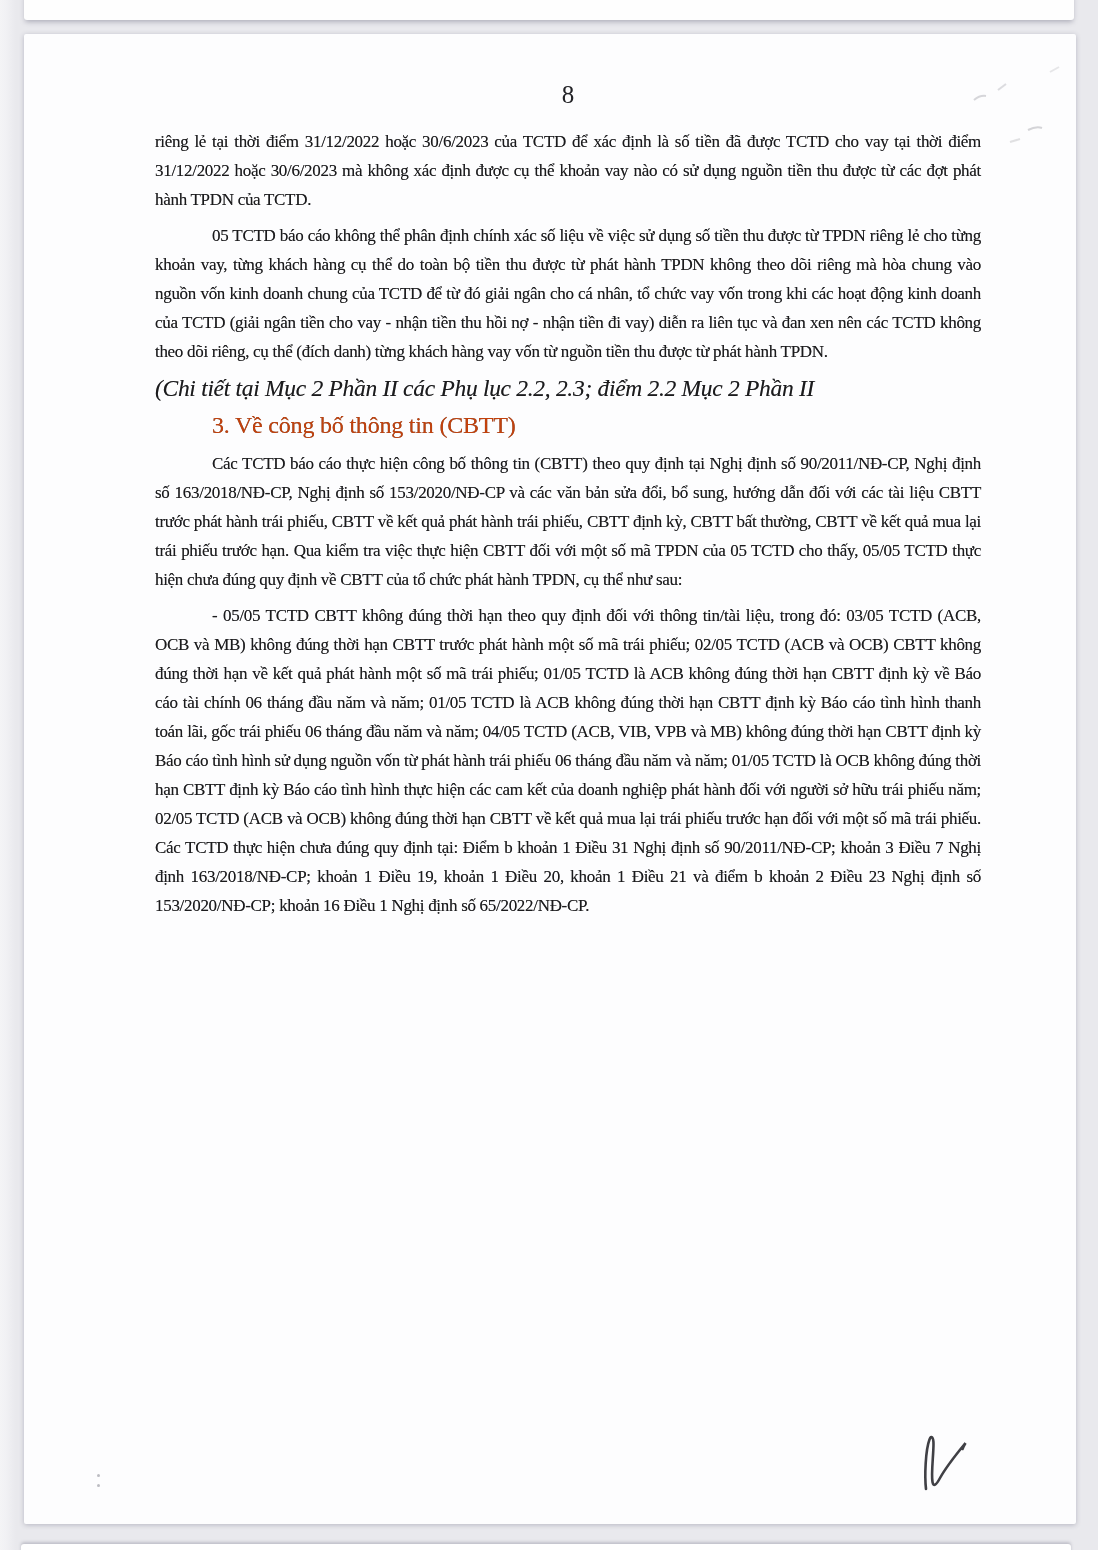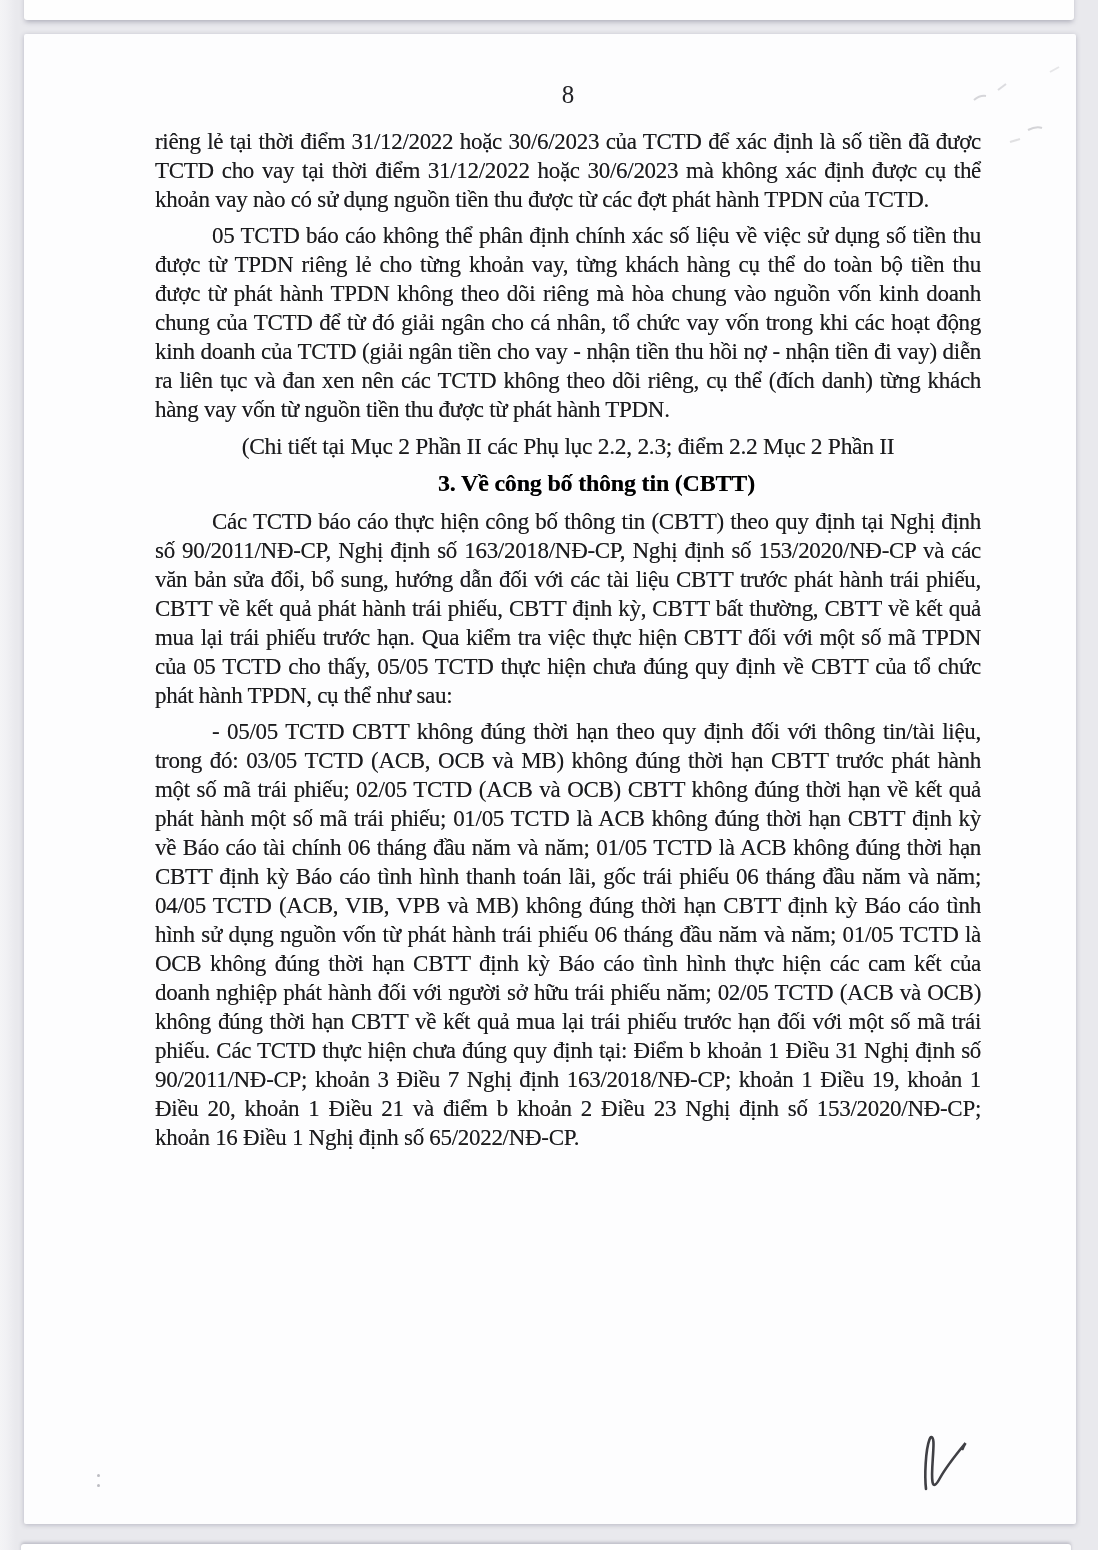--- a/index.html
+++ b/index.html
@@ -33,39 +33,38 @@
     box-sizing:border-box;
     padding:0 95px 0 131px;
     color:#1b1b1d;
   }
   .page-number{
     margin:46px 0 0 0;height:30px;
     text-align:center;font-size:25px;line-height:30px;color:#232327;
   }
   .para{
     margin:0 0 7px 0;
-    font-size:23px;line-height:29px;letter-spacing:-0.3px;
+    font-size:17px;line-height:29px;letter-spacing:-0.3px;
     text-align:justify;text-justify:inter-word;
     color:#1b1b1d;
     text-shadow:0 0 0.55px rgba(27,27,29,.55);
   }
   .para.first{margin-top:17px;}
   .para.indent{text-indent:57px;}
   .note{
     margin:5px 0 6px 0;
-    font-size:23.5px;line-height:30px;letter-spacing:-0.3px;
-    text-align:center;color:#1b1b1d;
+    font-style:italic;font-size:23.5px;line-height:30px;letter-spacing:-0.3px;
+    text-align:left;color:#1b1b1d;
     text-shadow:0 0 0.5px rgba(27,27,29,.5);
   }
   .heading{
     margin:7px 0 9px 0;padding-left:57px;
-    font-size:24px;line-height:30px;font-weight:bold;letter-spacing:-0.2px;
-    color:#000000;
+    font-size:24px;line-height:30px;font-weight:normal;letter-spacing:-0.2px;
+    color:#c2410c;
     text-shadow:0 0 0.6px rgba(20,20,22,.6);
-    text-align:center;
   }
   .signature{
     position:absolute;left:893px;top:1398px;width:62px;height:64px;
   }
   .pencil-marks{
     position:absolute;left:930px;top:8px;width:120px;height:110px;
   }
   .speck{
     position:absolute;left:73px;top:1440px;width:4px;height:16px;opacity:.65;
   }

